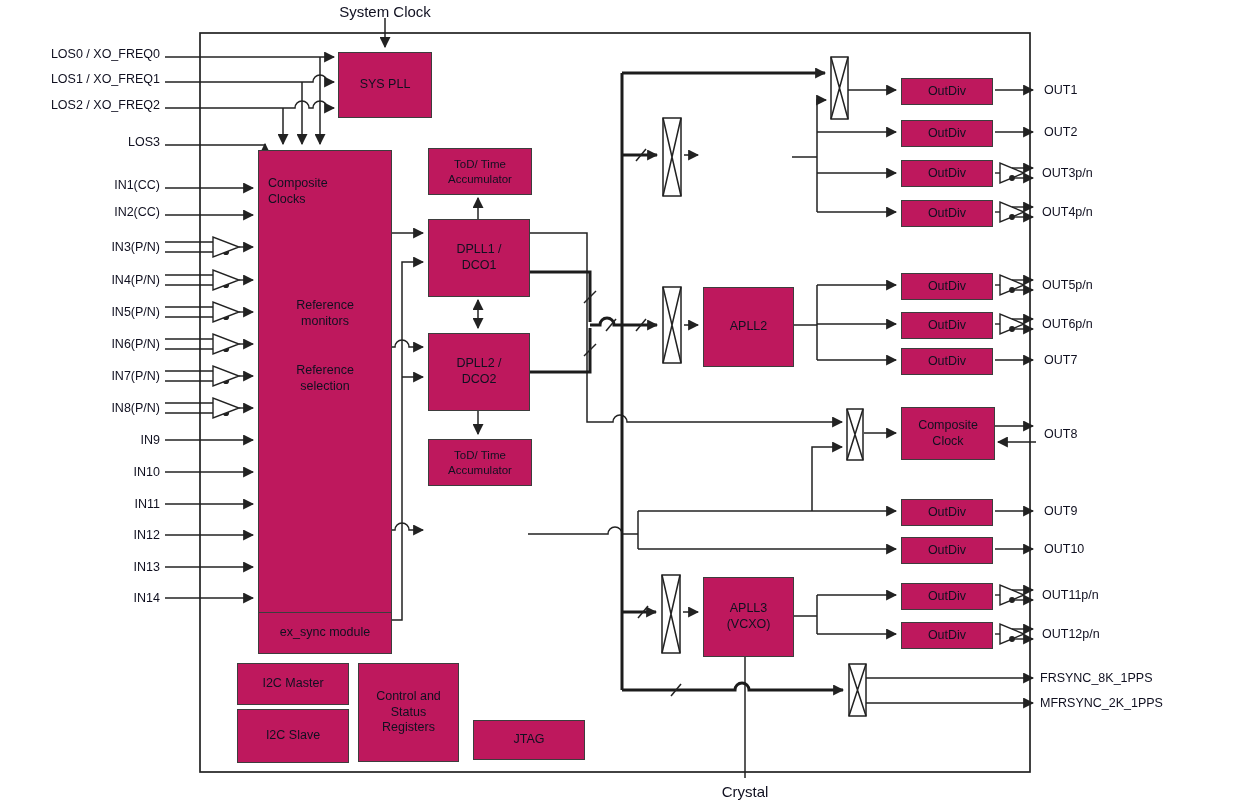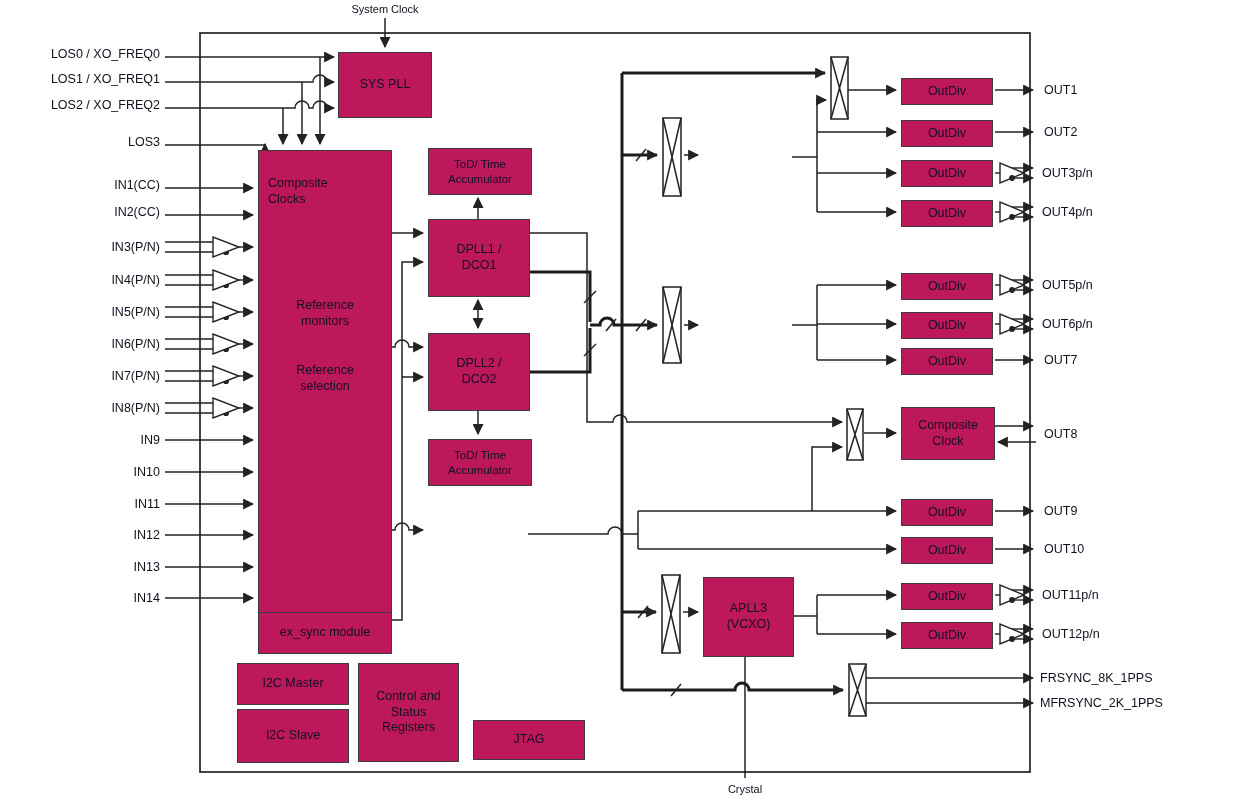--- a/index.html
+++ b/index.html
@@ -13,21 +13,21 @@
     position:absolute;border:1.6px solid #3d3d3d;background:#be185d;
     display:flex;align-items:center;justify-content:center;text-align:center;
     font-size:12.5px;line-height:1.25;white-space:pre-line;z-index:2;
   }
   .thinbox{border-width:1.4px;}
   .pin{
     position:absolute;font-size:12.5px;line-height:14px;white-space:nowrap;z-index:2;
   }
   .pin.left{text-align:right;width:150px;}
   .pin.right{text-align:right;}
-  .freefloat{position:absolute;font-size:11px;white-space:pre-line;z-index:2;}
+  .freefloat{position:absolute;font-size:15px;white-space:pre-line;z-index:2;}
   .inblk-label{position:absolute;width:100%;text-align:center;font-size:12.5px;line-height:1.3;white-space:pre-line;}
   .inblk-label.tl{text-align:left;padding-left:9px;width:calc(100% - 9px);}
 </style>
 </head>
 <body>
 
 <div id="canvas">
 
   <svg id="wires" width="1256" height="807" viewBox="0 0 1256 807">
     <defs>
@@ -304,20 +304,21 @@
   <div class="box thinbox" style="left:428px;top:148px;width:102px;height:45px;font-size:11.5px">ToD/ Time
 Accumulator</div>
   <div class="box thinbox" style="left:428px;top:439px;width:102px;height:45px;font-size:11.5px">ToD/ Time
 Accumulator</div>
 
   <div class="box" style="left:428px;top:219px;width:100px;height:76px">DPLL1 /
 DCO1</div>
   <div class="box" style="left:428px;top:333px;width:100px;height:76px">DPLL2 /
 DCO2</div>
 
+  <div class="box" style="left:703px;top:287px;width:89px;height:78px">APLL2</div>
   <div class="box" style="left:703px;top:577px;width:89px;height:78px">APLL3
 (VCXO)</div>
 
   <div class="box thinbox" style="left:901px;top:407px;width:92px;height:51px">Composite
 Clock</div>
 
   <div class="box thinbox" style="left:901px;top:78px;width:90px;height:25px">OutDiv</div>
   <div class="box thinbox" style="left:901px;top:120px;width:90px;height:25px">OutDiv</div>
   <div class="box thinbox" style="left:901px;top:160px;width:90px;height:25px">OutDiv</div>
   <div class="box thinbox" style="left:901px;top:200px;width:90px;height:25px">OutDiv</div>

